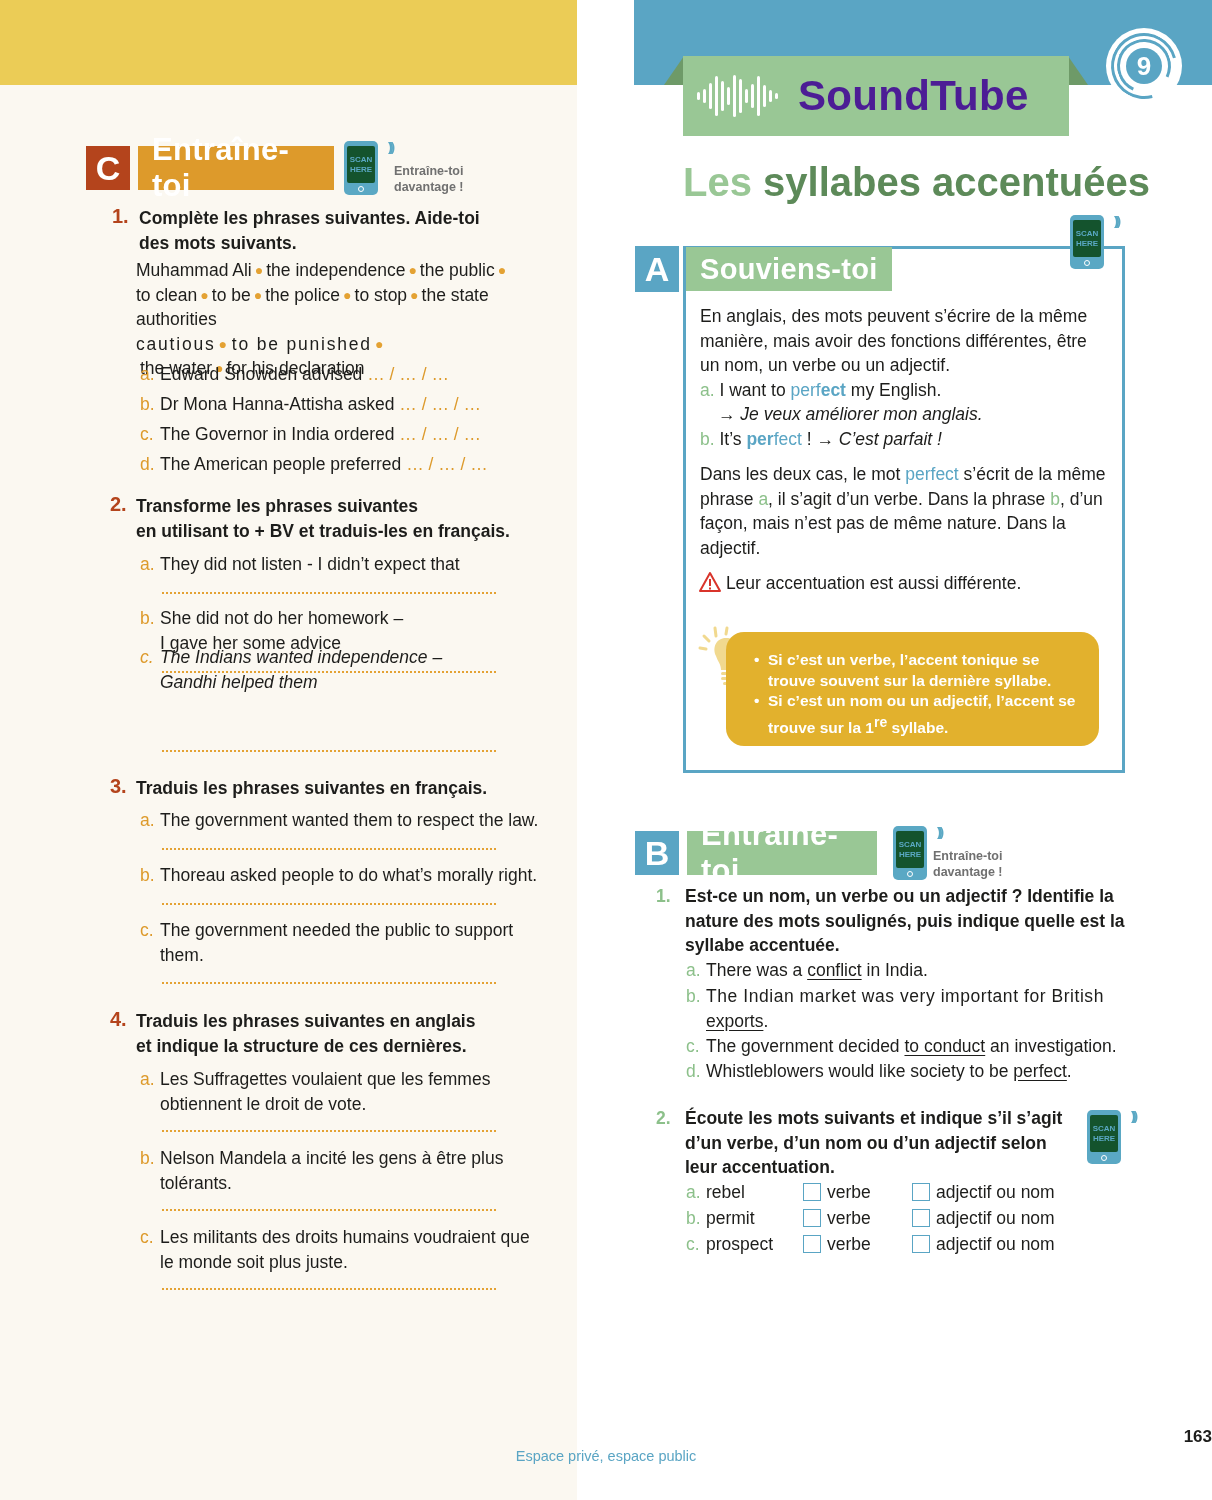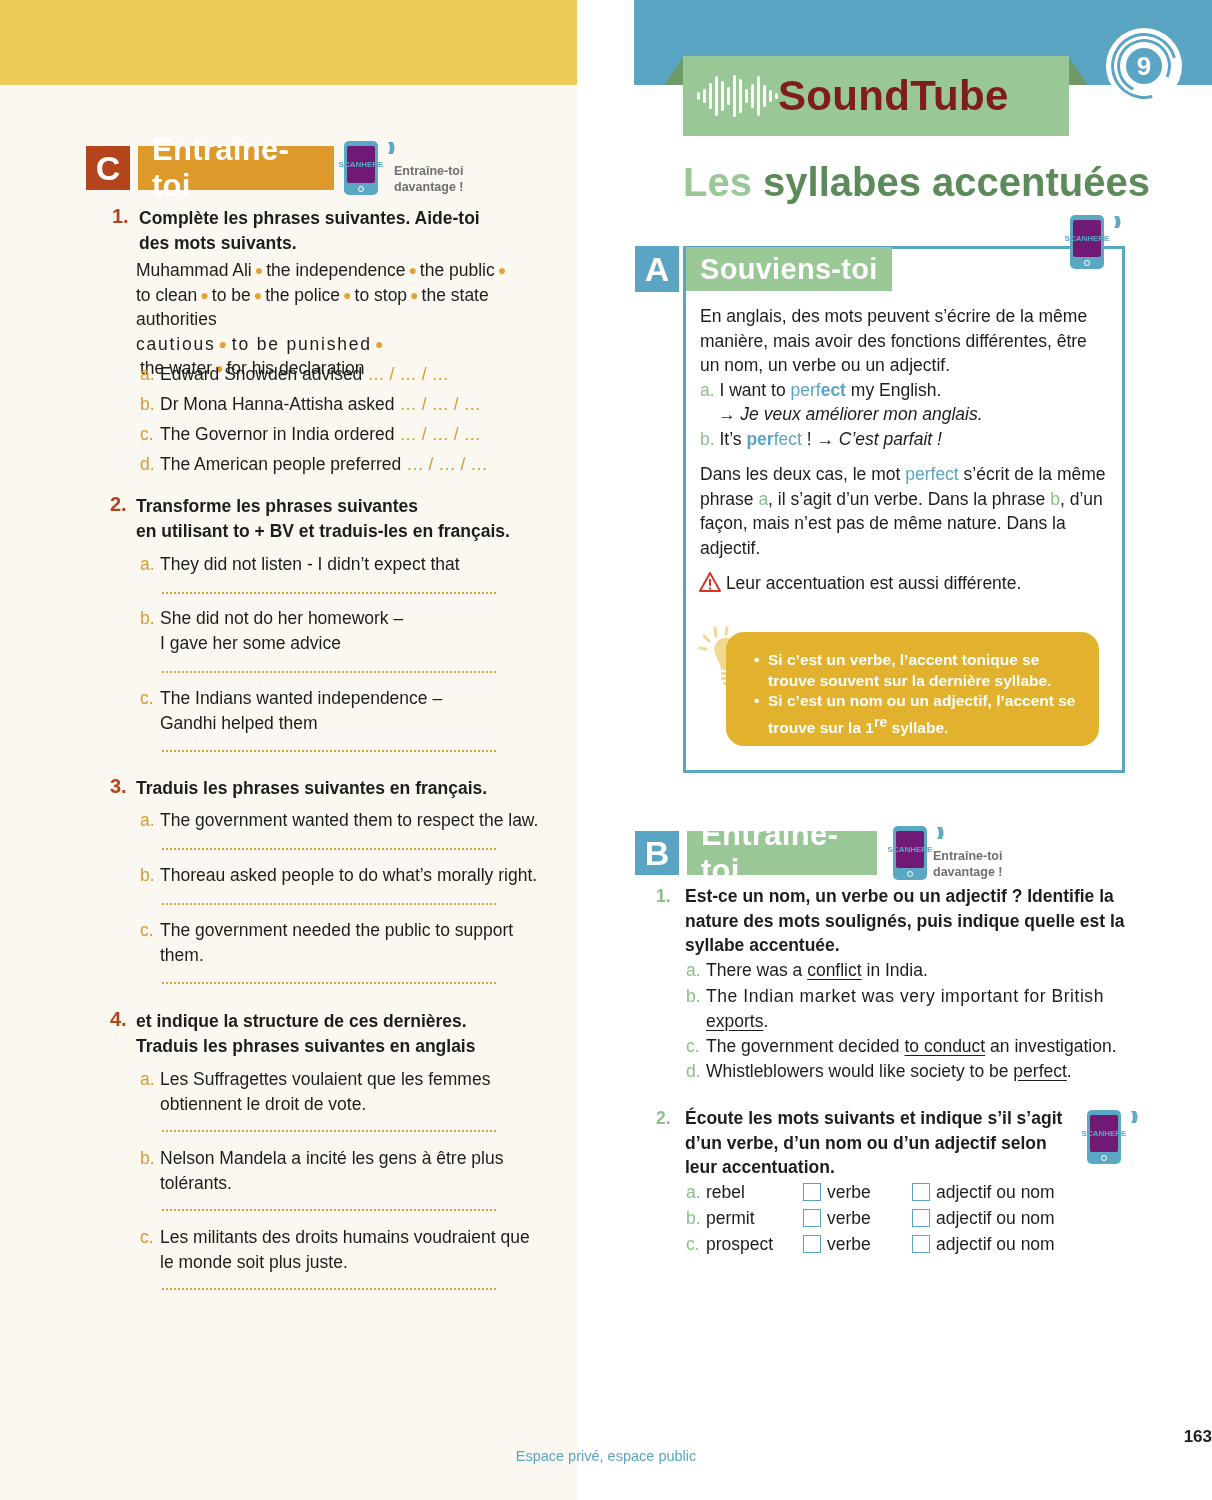--- a/index.html
+++ b/index.html
@@ -8,42 +8,42 @@
 
   
   .left-page { position: absolute; left: 0; top: 0; width: 577px; height: 1500px; background: #fbf8f1; }
   .left-top-band { position: absolute; left: 0; top: 0; width: 577px; height: 85px; background: #ebcc56; }
 
   .sec-header { position: absolute; display: flex; align-items: center; }
   .sec-letter { width: 44px; height: 44px; color: #fff; font-size: 34px; font-weight: bold; display: flex; align-items: center; justify-content: center; }
   .sec-title { height: 44px; color: #fff; font-size: 31px; font-weight: bold; display: flex; align-items: center; padding: 0 14px; margin-left: 8px; letter-spacing: 0.3px; }
   .scan-group { display: flex; align-items: flex-end; margin-left: 10px; }
   .scan-phone { width: 34px; height: 54px; border-radius: 5px; background: #5aa8c4; position: relative; padding: 5px 3px; }
-  .scan-phone .screen { background: #701a75; width: 100%; height: 37px; border-radius: 2px; display: flex; flex-direction: row; align-items: center; justify-content: center; font-size: 8px; font-weight: bold; color: #5aa8c4; line-height: 10px; }
+  .scan-phone .screen { background: #14532d; width: 100%; height: 37px; border-radius: 2px; display: flex; flex-direction: column; align-items: center; justify-content: center; font-size: 8px; font-weight: bold; color: #5aa8c4; line-height: 10px; }
   .scan-phone .home { position: absolute; bottom: 3px; left: 50%; width: 6px; height: 6px; margin-left: -3px; border: 1px solid #fff; border-radius: 50%; }
   .scan-waves { position: absolute; right: -14px; top: -2px; color: #5aa8c4; font-size: 13px; font-weight: bold; letter-spacing: -3px; }
   .scan-text { font-size: 12.5px; color: #707070; line-height: 16px; margin-left: 6px; font-family: "Liberation Sans Narrow", "Liberation Sans", sans-serif; font-weight: bold; }
 
   .q { position: absolute; font-size: 17.5px; line-height: 24.5px; }
   .q-num { position: absolute; font-weight: bold; font-size: 20px; }
   .q-prompt { font-weight: bold; }
   .item { position: absolute; font-size: 17.5px; line-height: 24.5px; }
   .item .lt { display: inline-block; width: 20px; }
   .dots { position: absolute; height: 4px; border-bottom: 2px dotted #e4a233; }
   .orange { color: #dd9a2b; }
   .rust { color: #b4441c; }
   .bullet { color: #e4a233; font-size: 14px; vertical-align: 1px; padding: 0 3px; }
 
   
   .right-page { position: absolute; left: 577px; top: 0; width: 635px; height: 1500px; background: #ffffff; }
   .right-top-band { position: absolute; left: 634px; top: 0; width: 578px; height: 85px; background: #5aa5c4; }
   .tube-fold-l { position: absolute; left: 664px; top: 56px; width: 0; height: 0; border-bottom: 29px solid #6e9a68; border-left: 20px solid transparent; }
   .tube-fold-r { position: absolute; left: 1068px; top: 56px; width: 0; height: 0; border-bottom: 29px solid #6e9a68; border-right: 20px solid transparent; }
   .tube-banner { position: absolute; left: 683px; top: 56px; width: 386px; height: 80px; background: #99c795; display: flex; align-items: center; padding-left: 14px; }
-  .tube-title { color: #7f1d1d; font-size: 42px; font-weight: bold; letter-spacing: 0.3px; }
+  .tube-title { color: #4c1d95; font-size: 42px; font-weight: bold; margin-left: 20px; letter-spacing: 0.3px; }
   .wave-icon { display: flex; align-items: center; gap: 3px; height: 50px; }
   .wave-icon span { display: block; width: 3px; background: #fff; border-radius: 2px; }
 
   .unit-badge { position: absolute; left: 1106px; top: 28px; width: 76px; height: 76px; border-radius: 50%; background: #fff; display: flex; align-items: center; justify-content: center; }
   .unit-ring { position: absolute; border-radius: 50%; border: 3px solid #5aa5c4; }
   .unit-num { width: 36px; height: 36px; border-radius: 50%; background: #5aa5c4; color: #fff; font-weight: bold; font-size: 26px; display: flex; align-items: center; justify-content: center; position: relative; z-index: 2; }
 
   .main-title { position: absolute; left: 683px; top: 160px; font-size: 40px; font-weight: bold; color: #5d8a59; white-space: nowrap; }
   .main-title .light { color: #99c795; }
 
@@ -106,36 +106,36 @@
 
 <div class="q-num rust" style="left:110px; top:493px;">2.</div>
 <div class="q q-prompt" style="left:136px; top:494px;">
   <div>Transforme les phrases suivantes</div>
     <div>en utilisant to + BV et traduis-les en français.</div>
 </div>
 <div class="item" style="left:140px; top:552px;"><span class="lt orange">a.</span><span>They did not listen - I didn’t expect that</span></div>
 <div class="dots" style="left:162px; top:590px; width:334px;"></div>
 <div class="item" style="left:140px; top:606px;"><span class="lt orange">b.</span><span>She did not do her homework –</span><br><span class="lt"></span><span>I gave her some advice</span></div>
 <div class="dots" style="left:162px; top:669px; width:334px;"></div>
-<div class="item" style="left:140px; top:686px;"><span class="lt orange">c.</span><span>The Indians wanted independence –</span><br><span class="lt"></span><span>Gandhi helped them</span></div>
+<div class="item" style="left:140px; top:645px;font-style:italic;"><span class="lt orange">c.</span><span>The Indians wanted independence –</span><br><span class="lt"></span><span>Gandhi helped them</span></div>
 <div class="dots" style="left:162px; top:748px; width:334px;"></div>
 
 <div class="q-num rust" style="left:110px; top:775px;">3.</div>
 <div class="q q-prompt" style="left:136px; top:776px;">Traduis les phrases suivantes en français.</div>
 <div class="item" style="left:140px; top:808px;"><span class="lt orange">a.</span><span>The government wanted them to respect the law.</span></div>
 <div class="dots" style="left:162px; top:846px; width:334px;"></div>
 <div class="item" style="left:140px; top:863px;"><span class="lt orange">b.</span><span>Thoreau asked people to do what’s morally right.</span></div>
 <div class="dots" style="left:162px; top:901px; width:334px;"></div>
 <div class="item" style="left:140px; top:918px;"><span class="lt orange">c.</span><span>The government needed the public to support</span><br><span class="lt"></span><span>them.</span></div>
 <div class="dots" style="left:162px; top:980px; width:334px;"></div>
 
 <div class="q-num rust" style="left:110px; top:1008px;">4.</div>
 <div class="q q-prompt" style="left:136px; top:1009px;">
-  <div>et indique la structure de ces dernières.</div>
-    <div>Traduis les phrases suivantes en anglais</div>
+  <div>Traduis les phrases suivantes en anglais</div>
+    <div>et indique la structure de ces dernières.</div>
 </div>
 <div class="item" style="left:140px; top:1067px;"><span class="lt orange">a.</span><span>Les Suffragettes voulaient que les femmes</span><br><span class="lt"></span><span>obtiennent le droit de vote.</span></div>
 <div class="dots" style="left:162px; top:1128px; width:334px;"></div>
 <div class="item" style="left:140px; top:1146px;"><span class="lt orange">b.</span><span>Nelson Mandela a incité les gens à être plus</span><br><span class="lt"></span><span>tolérants.</span></div>
 <div class="dots" style="left:162px; top:1207px; width:334px;"></div>
 <div class="item" style="left:140px; top:1225px;"><span class="lt orange">c.</span><span>Les militants des droits humains voudraient que</span><br><span class="lt"></span><span>le monde soit plus juste.</span></div>
 <div class="dots" style="left:162px; top:1286px; width:334px;"></div>
 
 <div class="right-page"></div>
 <div class="right-top-band"></div>

